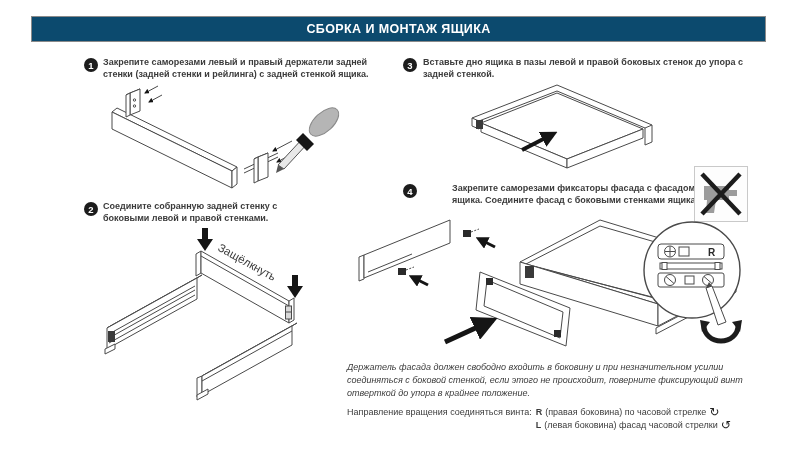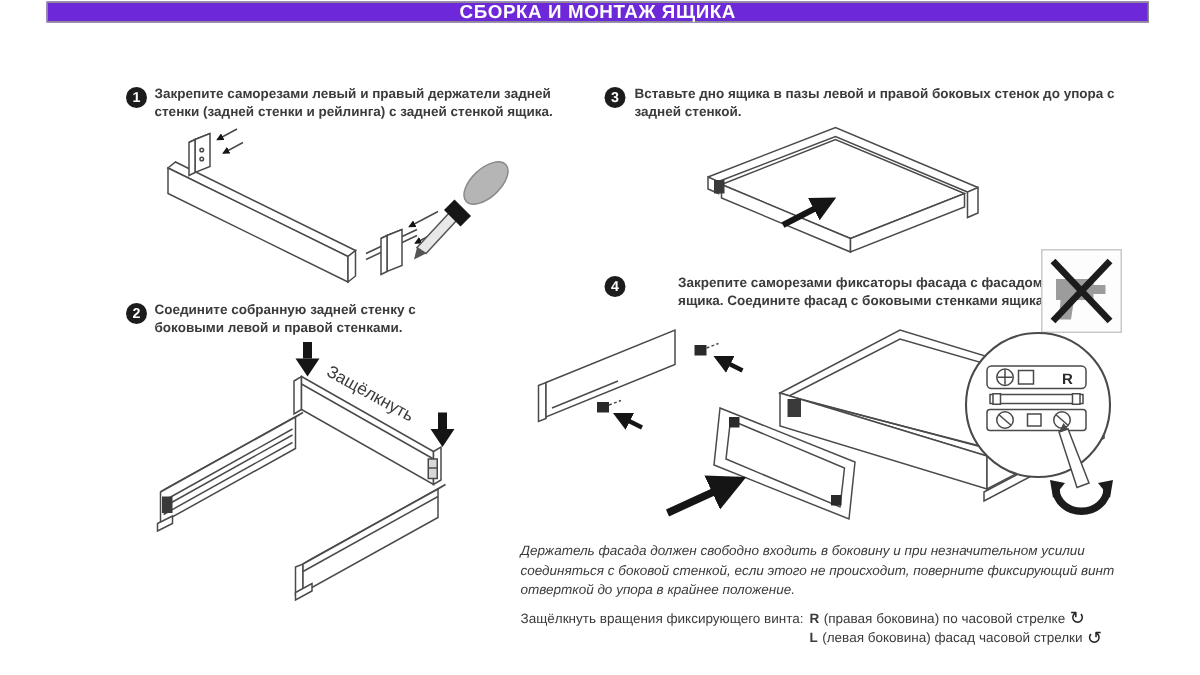--- a/index.html
+++ b/index.html
@@ -2,22 +2,22 @@
 <html><head>
 <meta charset="utf-8">
 <style>
   html,body{margin:0;padding:0;}
   body{
     width:800px;height:450px;position:relative;background:#ffffff;
     font-family:"Liberation Sans", sans-serif;color:#3b3b3b;overflow:hidden;
   }
   .abs{position:absolute;}
   .header{
-    left:31px;top:1px;width:735px;height:14px;
-    background:#6d28d9;border:1px solid #8a8a8a;box-sizing:border-box;
+    left:31px;top:16px;width:735px;height:26px;
+    background:#0c4a6e;border:1px solid #8a8a8a;box-sizing:border-box;
     display:flex;align-items:center;justify-content:center;
   }
   .header span{color:#ffffff;font-size:12.5px;font-weight:bold;letter-spacing:.4px;}
   .badge{
     width:14px;height:14px;border-radius:50%;background:#1c1c1c;color:#fff;
     font-size:9.5px;font-weight:bold;display:flex;align-items:center;justify-content:center;
   }
   .step-text{font-size:9px;line-height:1.28;color:#3b3b3b;font-weight:bold;}
   .note{font-size:9px;line-height:1.42;color:#3b3b3b;}
   .dir{font-size:9px;line-height:1.42;color:#3b3b3b;display:flex;}
@@ -245,21 +245,21 @@
       <path d="M354,116 a16,14 0 1 0 34,0" fill="none" stroke="#1c1c1c" stroke-width="5"></path>
       <polygon points="350,110 360,112 352,122" fill="#1c1c1c"></polygon>
       <polygon points="392,110 382,112 390,122" fill="#1c1c1c"></polygon>
     </g>
   </g>
 </svg>
 
 <div class="abs note" style="left:347px;top:361px;width:398px;font-style:italic;">Держатель фасада должен свободно входить в боковину и при незначительном усилии соединяться с боковой стенкой, если этого не происходит, поверните фиксирующий винт отверткой до упора в крайнее положение.</div>
 
 <div class="abs dir" style="left:347px;top:406px;width:430px;">
-  <span>Защёлкнуть вращения фиксирующего винта:</span>
+  <span>Направление вращения соединяться винта:</span>
   <div class="col">
     <div class="line">
       <b>R</b>
       <span>(правая боковина) по часовой стрелке</span>
       <span class="rot">↻</span>
     </div>
     <div class="line">
       <b>L</b>
       <span>(левая боковина) фасад часовой стрелки</span>
       <span class="rot">↺</span>

